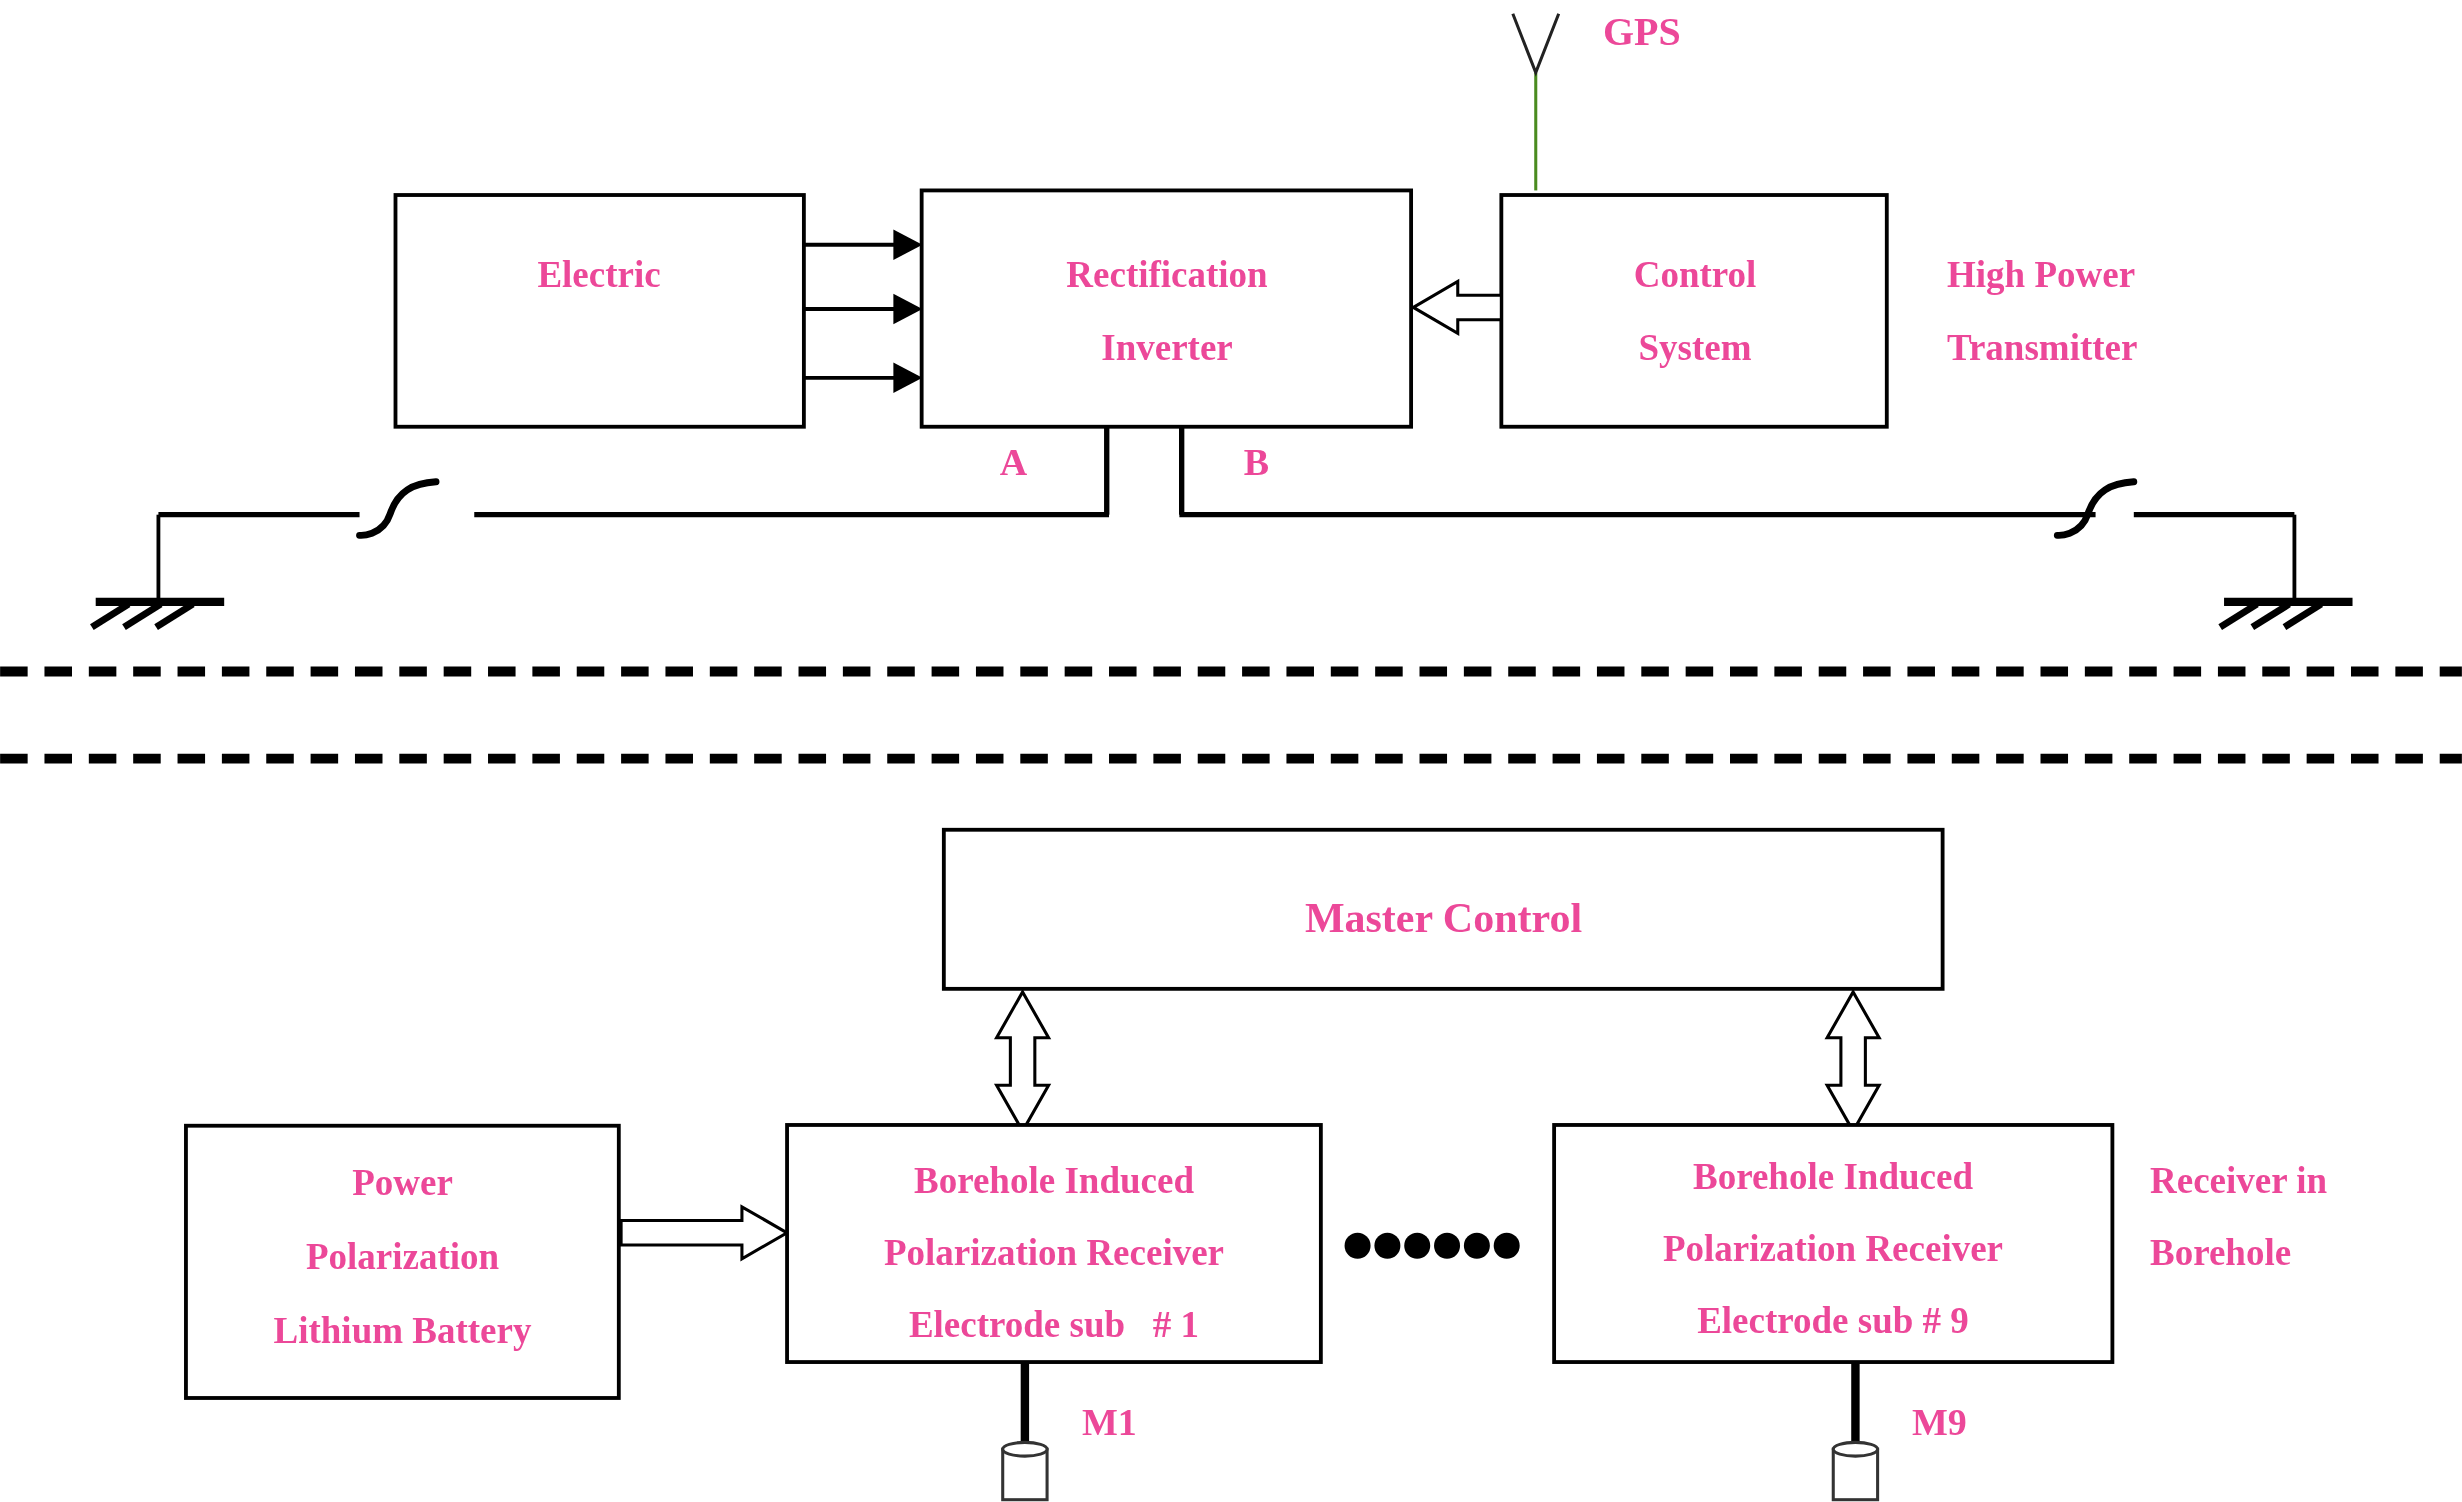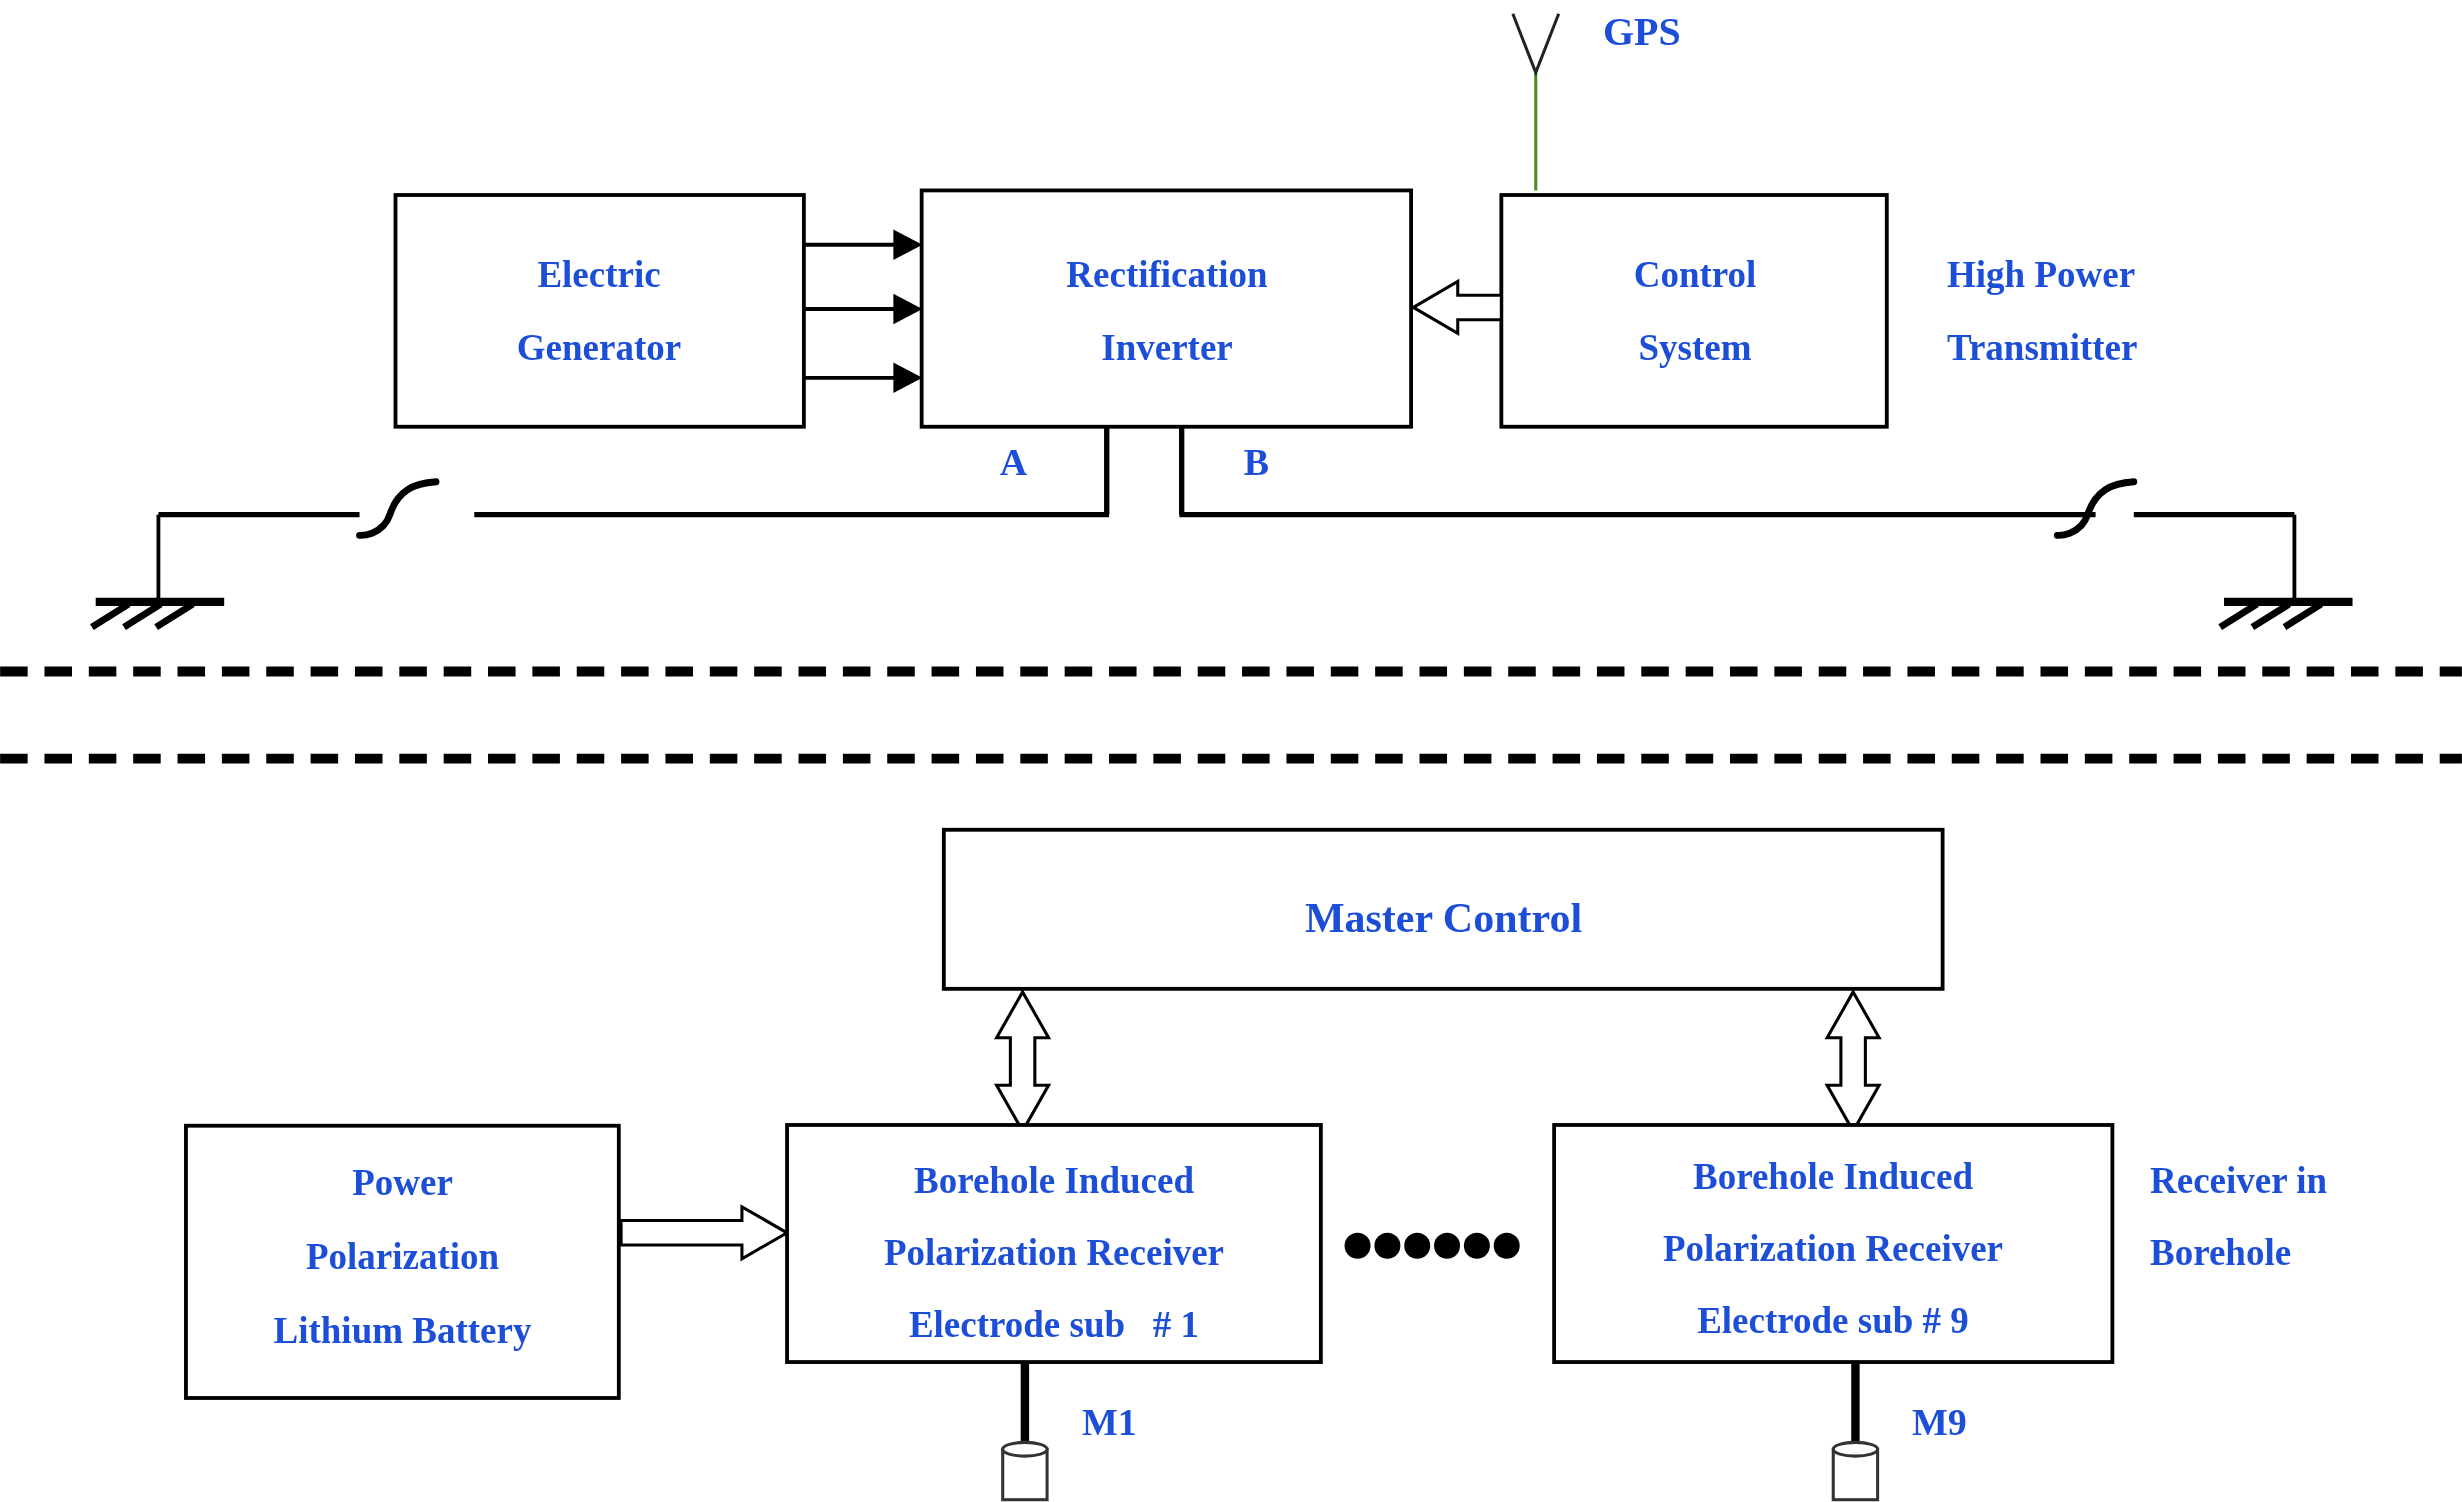--- a/index.html
+++ b/index.html
@@ -98,21 +98,21 @@
   .electrode-body {
     fill: #ffffff;
     stroke: #333333;
     stroke-width: 4;
   }
   .ellipsis-dot {
     fill: #000000;
   }
   .lbl {
     position: absolute;
-    color: #1d4ed8;
+    color: #ec4899;
     font-family: "Liberation Serif", "DejaVu Serif", serif;
     white-space: pre;
     line-height: 1.38;
     text-align: center;
     user-select: none;
   }
   .box-label {
     font-weight: bold;
     font-size: 37px;
   }
@@ -281,21 +281,20 @@
       <line class="electrode-stem" x1="2426" y1="1781" x2="2426" y2="1895"></line>
       <rect class="electrode-body" x="2397" y="1895" width="58" height="66"></rect>
       <ellipse class="electrode-body" cx="2426" cy="1895" rx="29" ry="9"></ellipse>
     </g>
 
   </svg>
 
   <div class="lbl gps-label" style="left:1603px; top:3.8px; width:229px;">GPS</div>
 
   <div class="lbl box-label" style="left:395px; top:249px; width:408px;">Electric</div>
-  <div class="lbl box-label" style="left:395px; top:322px; width:408px;">Generator</div>
 
   <div class="lbl box-label" style="left:922px; top:249px; width:490px;">Rectification</div>
   <div class="lbl box-label" style="left:922px; top:322px; width:490px;">Inverter</div>
 
   <div class="lbl box-label" style="left:1502px; top:249px; width:386px;">Control</div>
   <div class="lbl box-label" style="left:1502px; top:322px; width:386px;">System</div>
 
   <div class="lbl side-label" style="left:1947px; top:249px; width:459px;">High Power</div>
   <div class="lbl side-label" style="left:1947px; top:322px; width:459px;">Transmitter</div>
 

